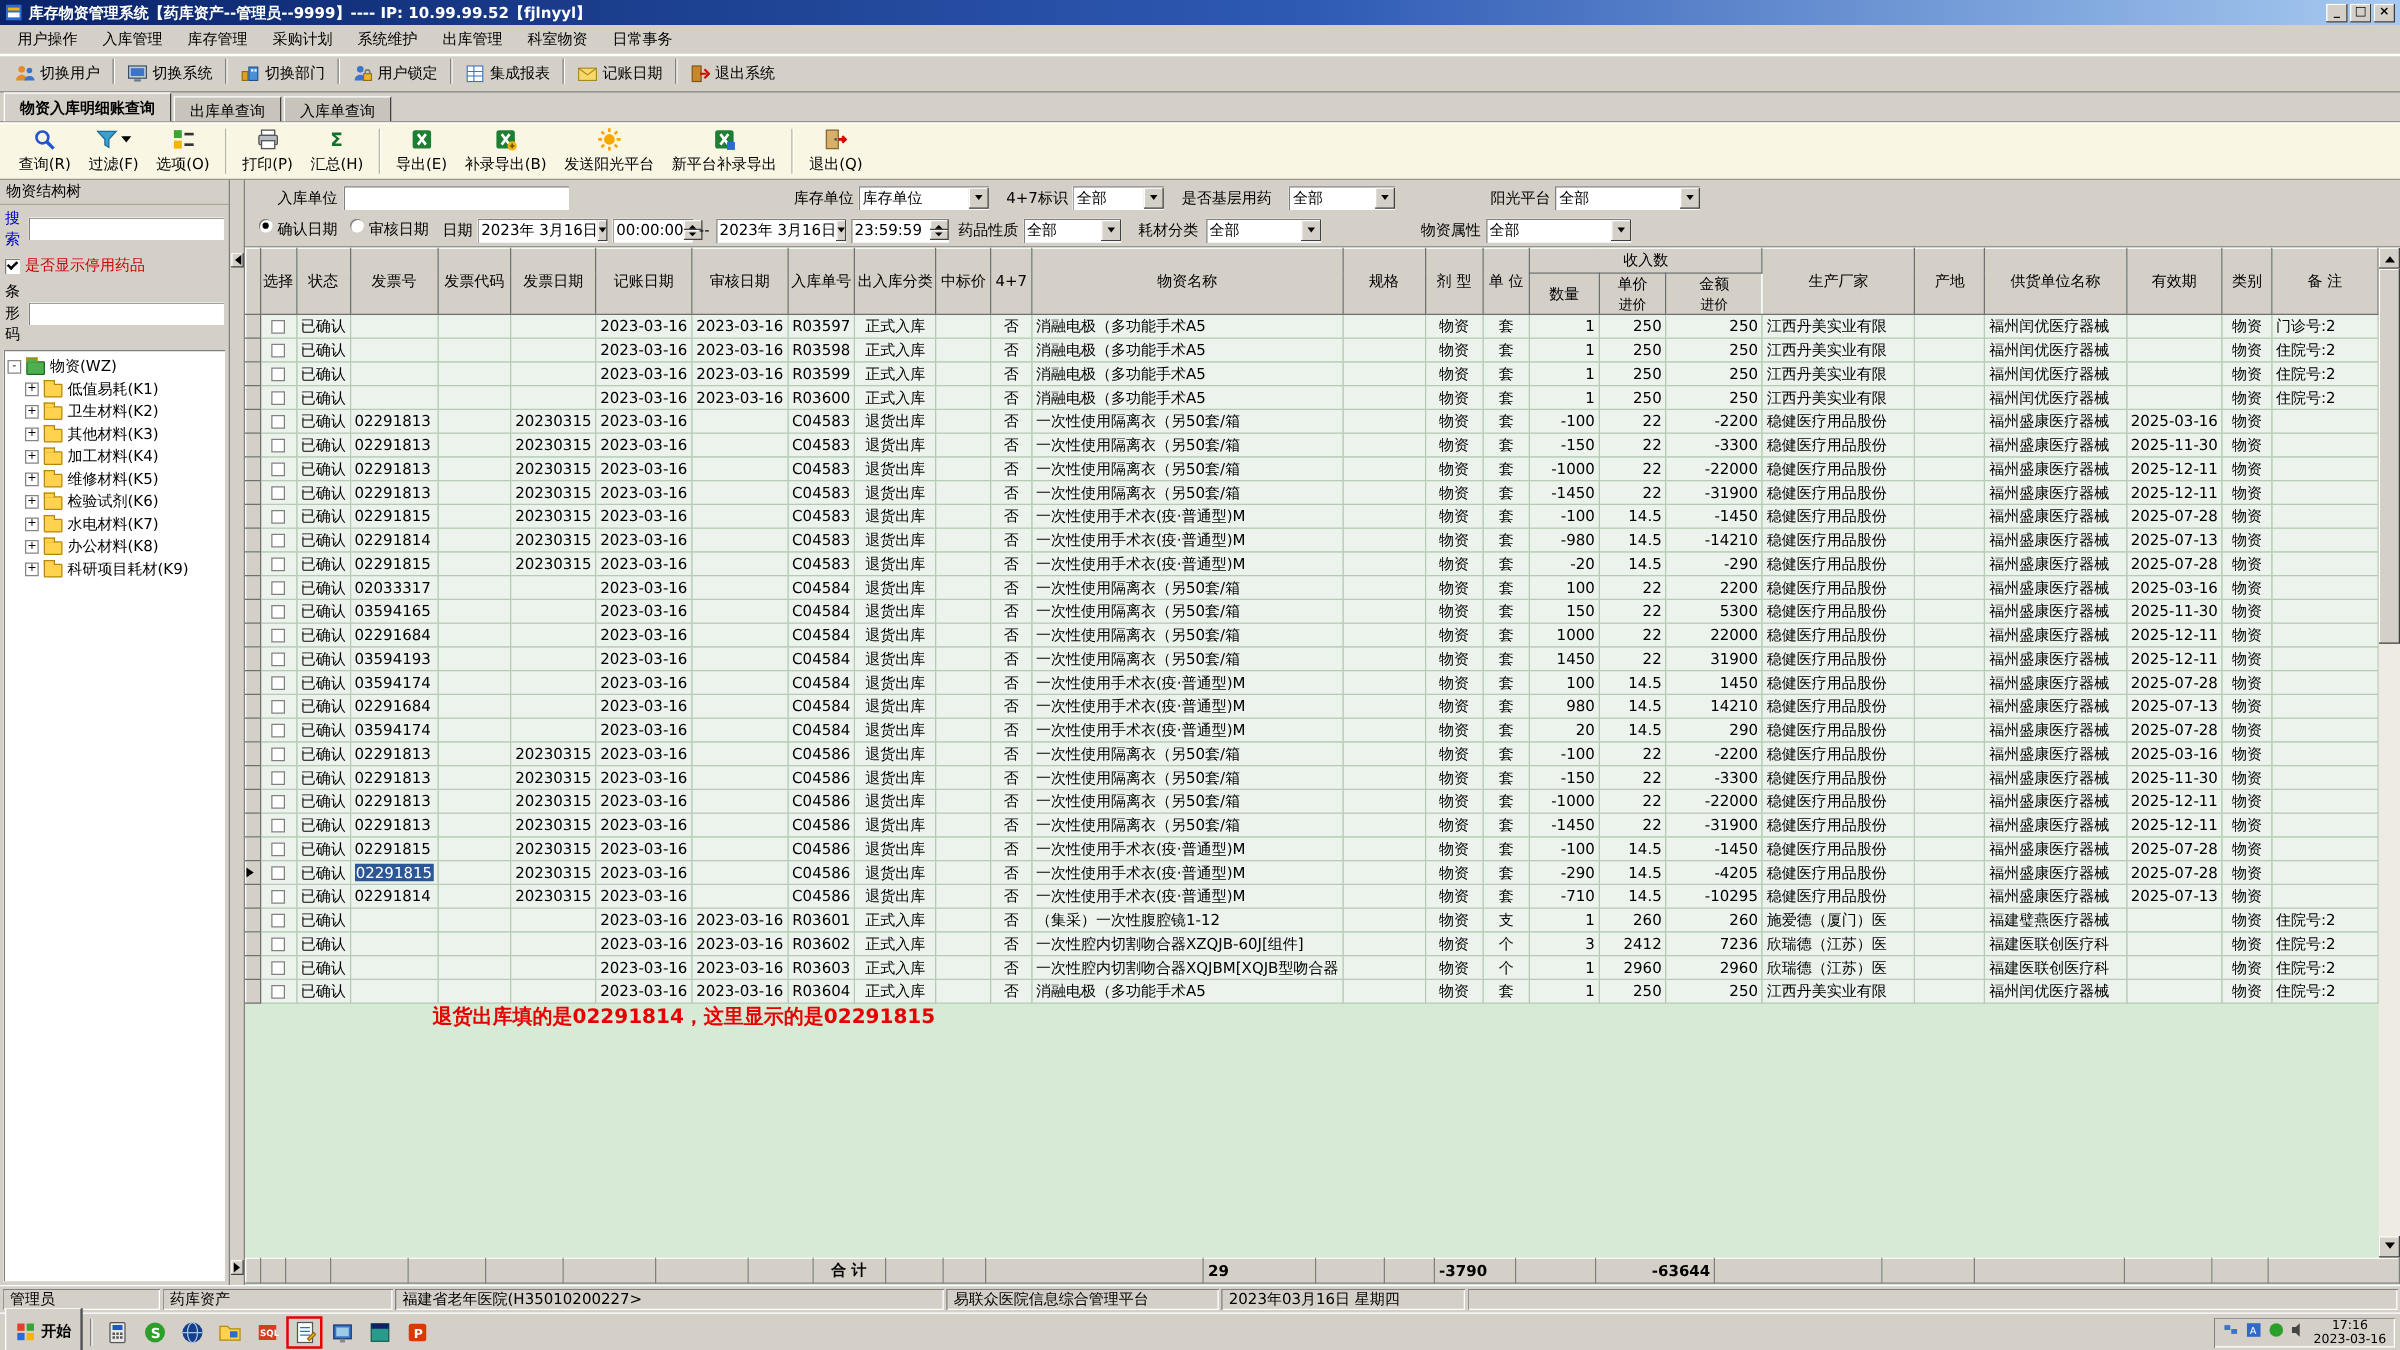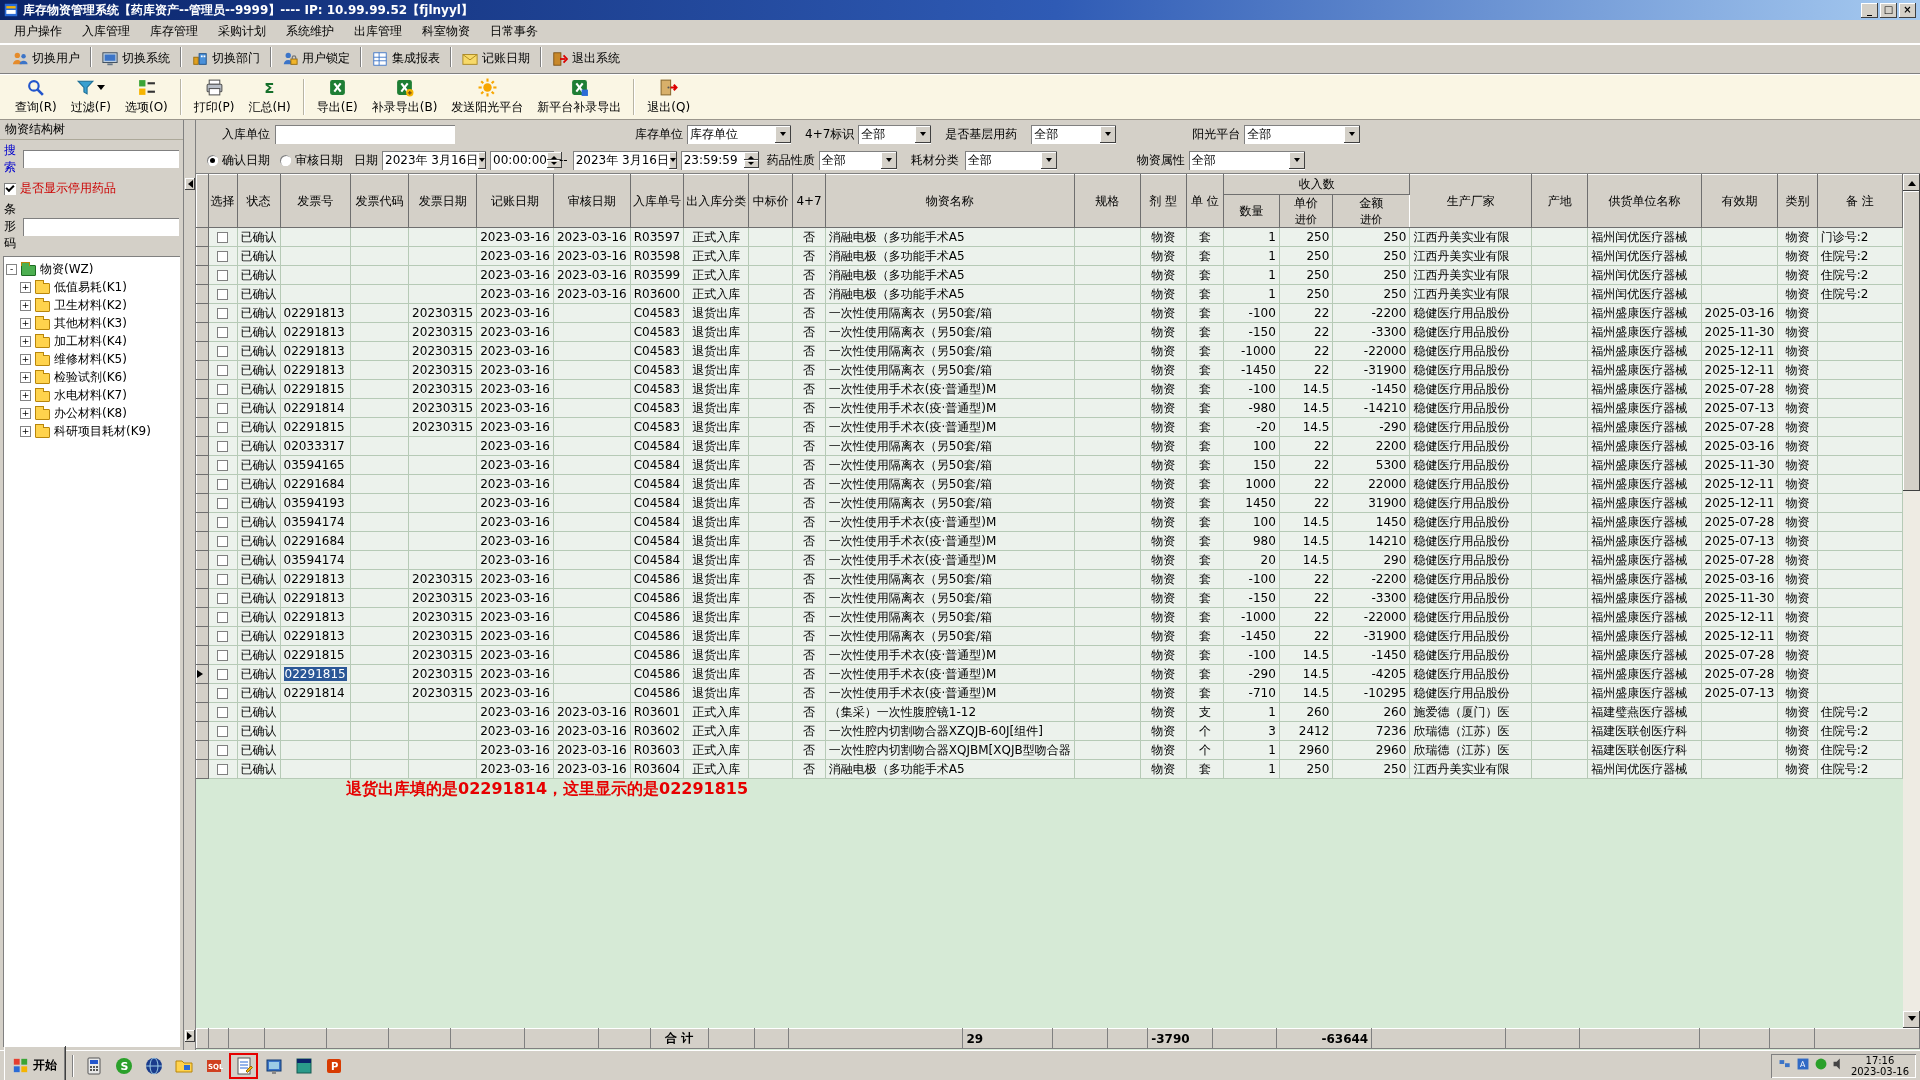--- a/index.html
+++ b/index.html
@@ -60,21 +60,21 @@
   .flabel { flex:0 0 auto; }
   .ftext { height:19px; background:#fff; border:0; box-shadow:inset 1px 1px #808080, inset -1px -1px #fff; padding:0 3px; font-size:12px; font-family:inherit; }
   .combo { height:19px; background:#fff; box-shadow:inset 1px 1px #808080, inset -1px -1px #fff; display:inline-flex; align-items:center; padding-left:3px; flex:0 0 auto; }
   .cbtn { margin-left:auto; width:16px; height:17px; background:#d4d0c8; box-shadow:inset -1px -1px #404040, inset 1px 1px #fff; display:flex; align-items:center; justify-content:center; }
   .cbtn .dn { width:0; height:0; border:3px solid transparent; border-top:4px solid #000; margin-top:3px; }
   .spin { height:19px; background:#fff; box-shadow:inset 1px 1px #808080, inset -1px -1px #fff; display:inline-flex; align-items:center; padding-left:3px; flex:0 0 auto; }
   .spbtns { margin-left:auto; display:flex; flex-direction:column; }
   .spb { width:15px; height:8px; background:#d4d0c8; box-shadow:inset -1px -1px #404040, inset 1px 1px #fff; display:flex; align-items:center; justify-content:center; }
   .up { width:0; height:0; border:3px solid transparent; border-bottom:3px solid #000; margin-bottom:1px; }
   .dn2 { width:0; height:0; border:3px solid transparent; border-top:3px solid #000; margin-top:1px; }
-  .radiobox { display:flex; align-items:center; gap:4px; margin-left:6px; padding:2px 5px; height:22px; }
+  .radiobox { display:flex; gap:4px; margin-left:6px; padding:2px 5px; height:22px; }
   .radio { width:11px; height:11px; border-radius:50%; background:#fff; box-shadow:inset 1px 1px #808080, inset -1px -1px #fff; position:relative; flex:0 0 auto; }
   .radio.checked::after { content:""; position:absolute; inset:3px; background:#000; border-radius:50%; }
 
   
   .gridwrap { flex:1 1 auto; position:relative; display:flex; flex-direction:column; min-height:0; background:#d6ead6; }
   .gridscroll { flex:1 1 auto; overflow:hidden; position:relative; padding-right:17px; }
   table.grid { border-collapse:collapse; table-layout:fixed; }
   table.grid th { background:#d4d0c8; border:1px solid; border-color:#fff #6f6f6f #6f6f6f #fff; font-weight:normal; font-size:12px; overflow:hidden; white-space:nowrap; padding:0 2px; }
   .subh { font-size:11px; }
   table.grid td { background:#ecf2ec; border:1px solid #b6cab6; height:19px; padding:0 3px; overflow:hidden; white-space:nowrap; font-size:12px; }
@@ -212,20 +212,25 @@
       <span class="tb1-item">
         <span class="ico">
           <svg width="16" height="16" viewBox="0 0 18 18">
             <rect x="2" y="2" width="8" height="14" fill="#c8882a" stroke="#7a4e12"></rect>
             <path d="M9 9h6" stroke="#d00" stroke-width="2"></path>
             <path d="M13 5l4 4-4 4" fill="none" stroke="#d00" stroke-width="2"></path>
           </svg>
         </span>
         <span>退出系统</span>
       </span>
+    </div>
+  <div class="tabbar" id="tabbar">
+      <span class="tab active">物资入库明细账查询</span>
+      <span class="tab">出库单查询</span>
+      <span class="tab">入库单查询</span>
     </div>
   <div class="toolbar2" id="toolbar2">
       <span class="tb2-btn">
         <span class="tb2-row">
           <span class="ico">
             <svg width="19" height="19" viewBox="0 0 18 18">
               <circle cx="7.5" cy="7.5" r="4.5" fill="none" stroke="#2255cc" stroke-width="2"></circle>
               <line x1="11" y1="11" x2="16" y2="16" stroke="#2255cc" stroke-width="2.5"></line>
             </svg>
           </span>
@@ -1455,20 +1460,28 @@
             </marker>
           </defs>
           <line x1="185" y1="600" x2="120" y2="510" stroke="#e60000" stroke-width="3.5" marker-end="url(#arr)"></line>
           <line x1="1185" y1="645" x2="1042" y2="520" stroke="#e60000" stroke-width="3.5" marker-end="url(#arr)"></line>
         </svg>
         <div class="annotation">退货出库填的是02291814，这里显示的是02291815</div>
       </div>
     </div>
   </div>
 
+  <div class="statusbar" id="statusbar">
+      <div class="sseg" style="width: 126px;">管理员</div>
+      <div class="sseg" style="width: 184px;">药库资产</div>
+      <div class="sseg" style="width: 439px;">福建省老年医院(H35010200227&gt;</div>
+      <div class="sseg" style="width: 218px;">易联众医院信息综合管理平台</div>
+      <div class="sseg" style="width: 195px;">2023年03月16日 星期四</div>
+      <div class="sseg fill"></div>
+    </div>
 
   <div class="taskbar">
     <div class="startbtn">
       <span class="ico" id="start-flag">
           <span class="ico">
             <svg width="15" height="15" viewBox="0 0 18 18">
               <rect x="1" y="1" width="7" height="7" fill="#e53e30"></rect>
               <rect x="10" y="1" width="7" height="7" fill="#3aa435"></rect>
               <rect x="1" y="10" width="7" height="7" fill="#2b6bd6"></rect>
               <rect x="10" y="10" width="7" height="7" fill="#f5b400"></rect>

